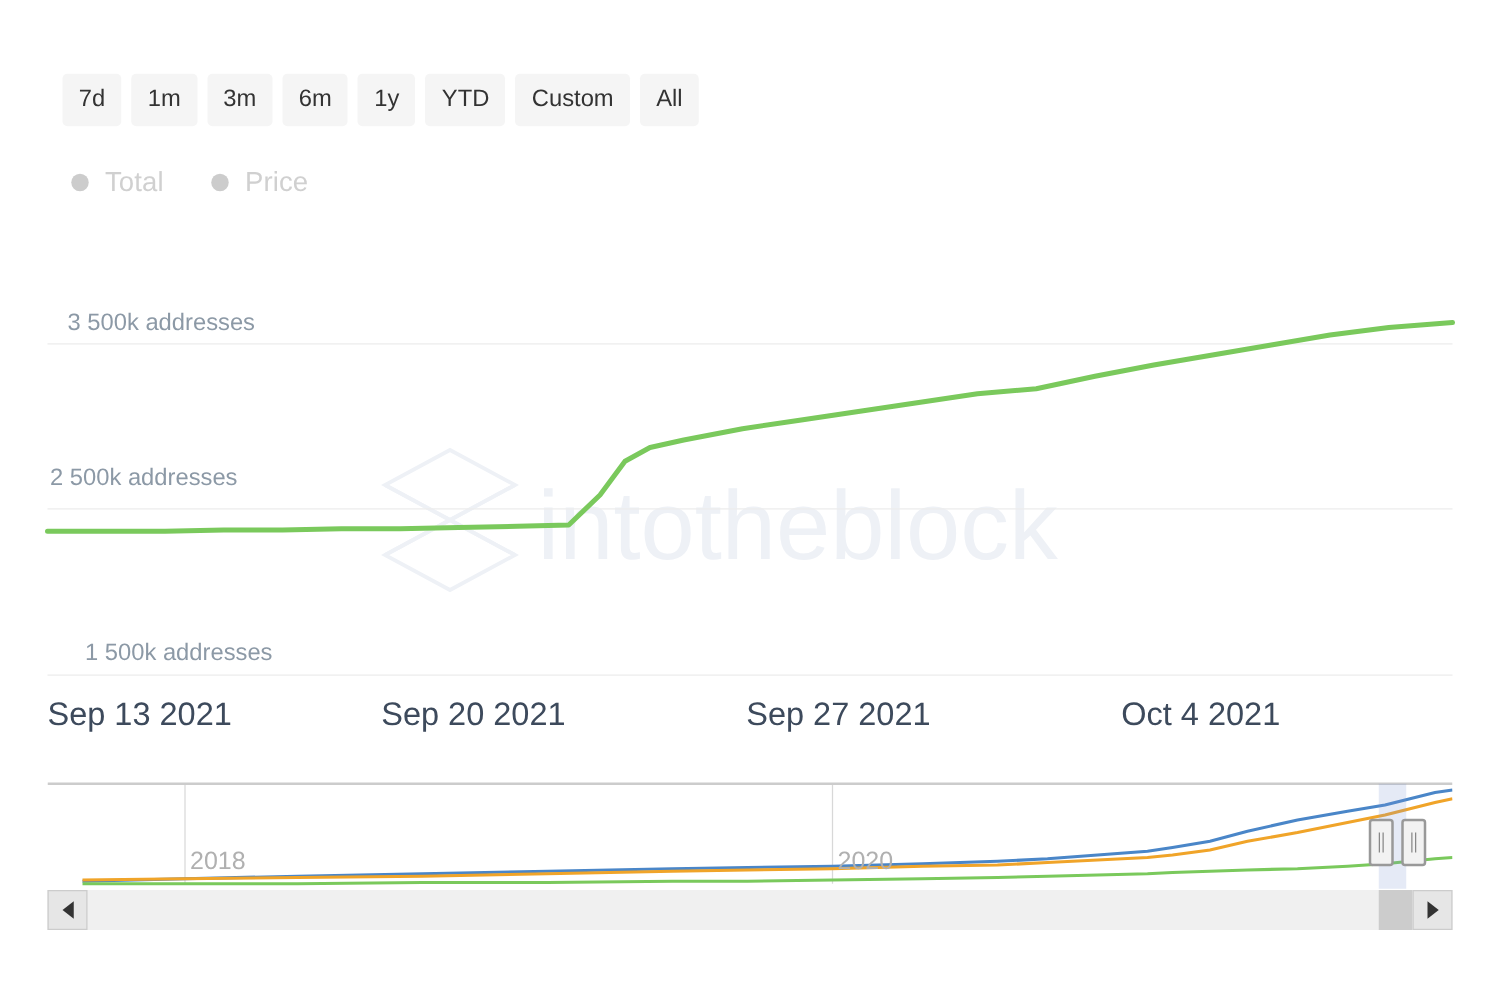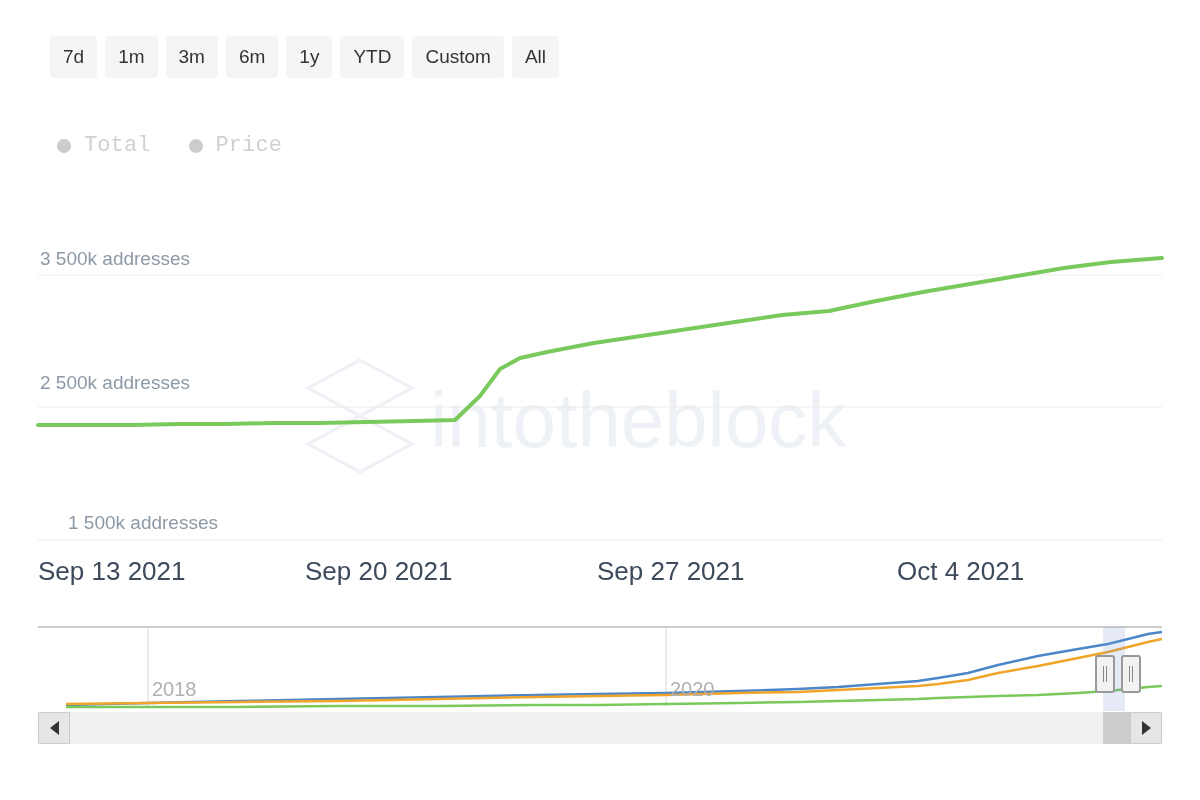--- a/index.html
+++ b/index.html
@@ -12,21 +12,21 @@
     height: 800px;
     font-family: "Liberation Sans", sans-serif;
     overflow: hidden;
     position: relative;
   }
 
   
   .range-bar {
     position: absolute;
     left: 50px;
-    top: 36px;
+    top: 59px;
     display: flex;
     gap: 8px;
     align-items: flex-end;
   }
   .range-btn {
     background: #f5f5f5;
     border: none;
     border-radius: 4px;
     color: #333333;
     font-family: "Liberation Sans", sans-serif;
@@ -44,21 +44,20 @@
     top: 133px;
     display: flex;
     align-items: center;
     gap: 38px;
   }
   .legend-item {
     display: flex;
     align-items: center;
     gap: 13px;
     cursor: pointer;
-    font-family: Liberation Mono, monospace;
   }
   .legend-dot {
     width: 14px;
     height: 14px;
     border-radius: 50%;
     background: #cccccc;
     flex: none;
   }
   .legend-item.active .legend-dot { background: #76c75a; }
   .legend-label {
@@ -240,21 +239,21 @@
     <line x1="38" y1="45" x2="1162" y2="45" stroke="#ececec" stroke-width="1"></line>
     <line x1="38" y1="177" x2="1162" y2="177" stroke="#ececec" stroke-width="1"></line>
     <line x1="38" y1="310" x2="1162" y2="310" stroke="#ececec" stroke-width="1"></line>
 
     <polyline fill="none" stroke="#7ac95c" stroke-width="4" stroke-linejoin="round" stroke-linecap="round" points="38,195 85,195 132,195 179,194 226,194 273,193 320,193 367,192 414,191
               455,190 480,166 500,139 520,128 547,122 594,113 641,106 688,99 735,92
               782,85 829,81 876,71 923,62 970,54 1017,46 1064,38 1111,32 1162,28"></polyline>
   </svg>
 </div>
 
-<div class="axis-label-y" style="top:248px;">3 500k addresses</div>
+<div class="axis-label-y" style="top:248px;margin-left:14px;">3 500k addresses</div>
 <div class="axis-label-y" style="top:372px;">2 500k addresses</div>
 <div class="axis-label-y" style="top:512px;margin-left:28px;">1 500k addresses</div>
 
 <div class="axis-label-x" style="left:38px;">Sep 13 2021</div>
 <div class="axis-label-x" style="left:305px;">Sep 20 2021</div>
 <div class="axis-label-x" style="left:597px;">Sep 27 2021</div>
 <div class="axis-label-x" style="left:897px;">Oct 4 2021</div>
 
 <div class="navigator">
   <svg width="1124" height="85" viewBox="0 0 1124 85" xmlns="http://www.w3.org/2000/svg">

